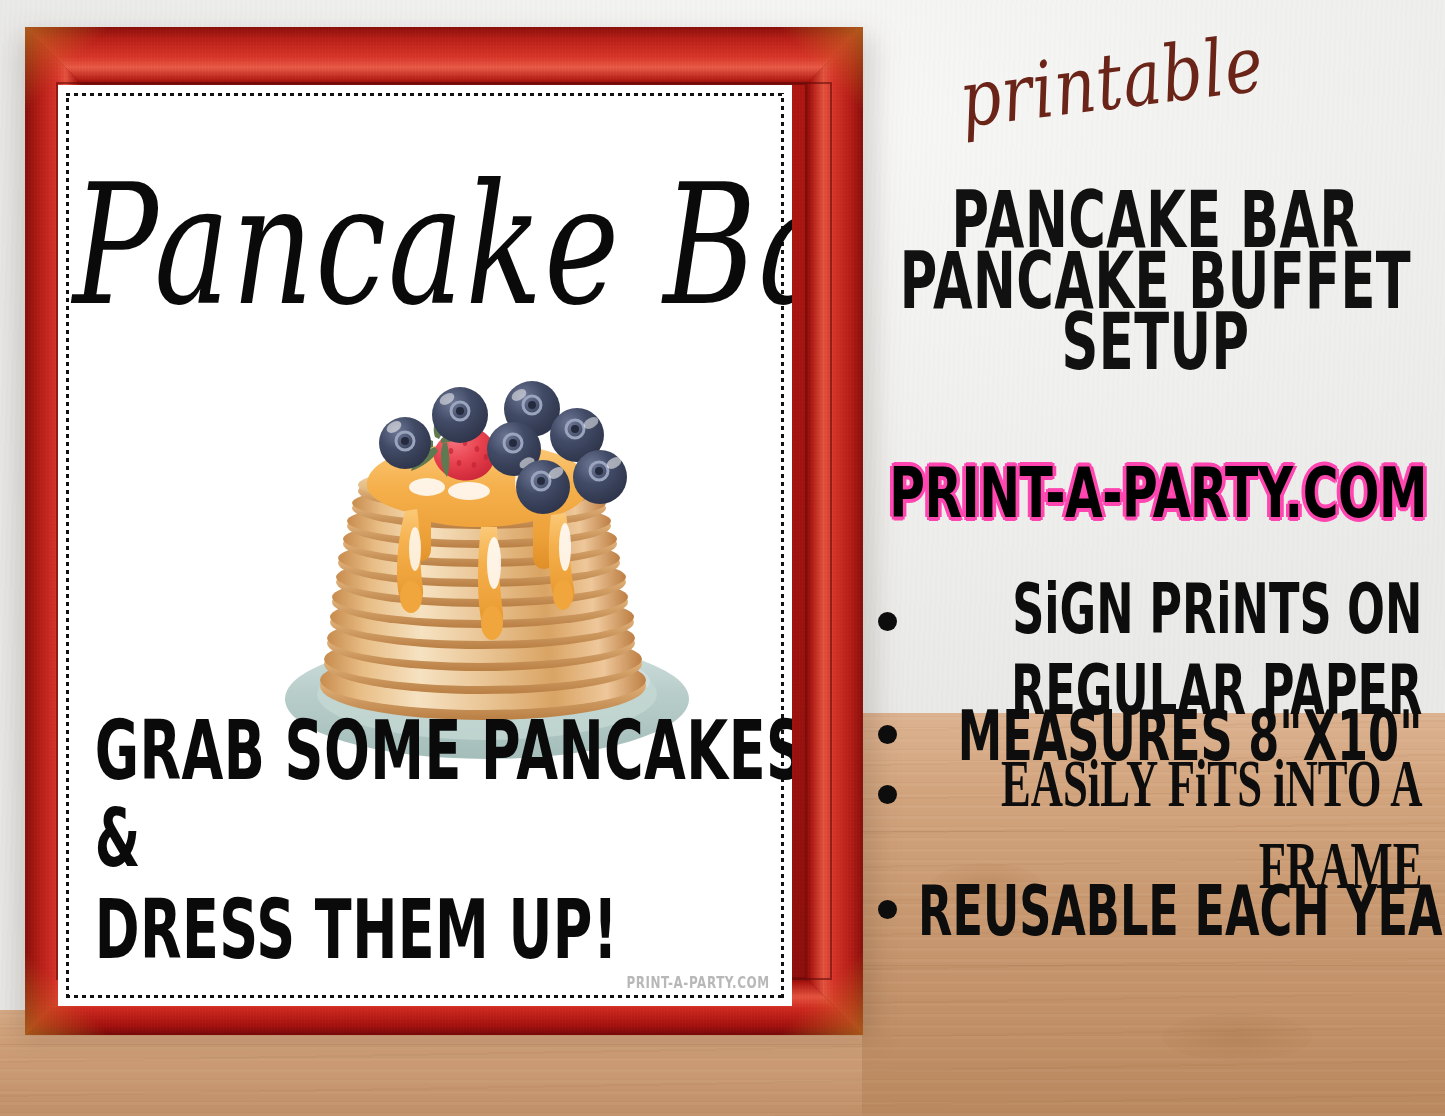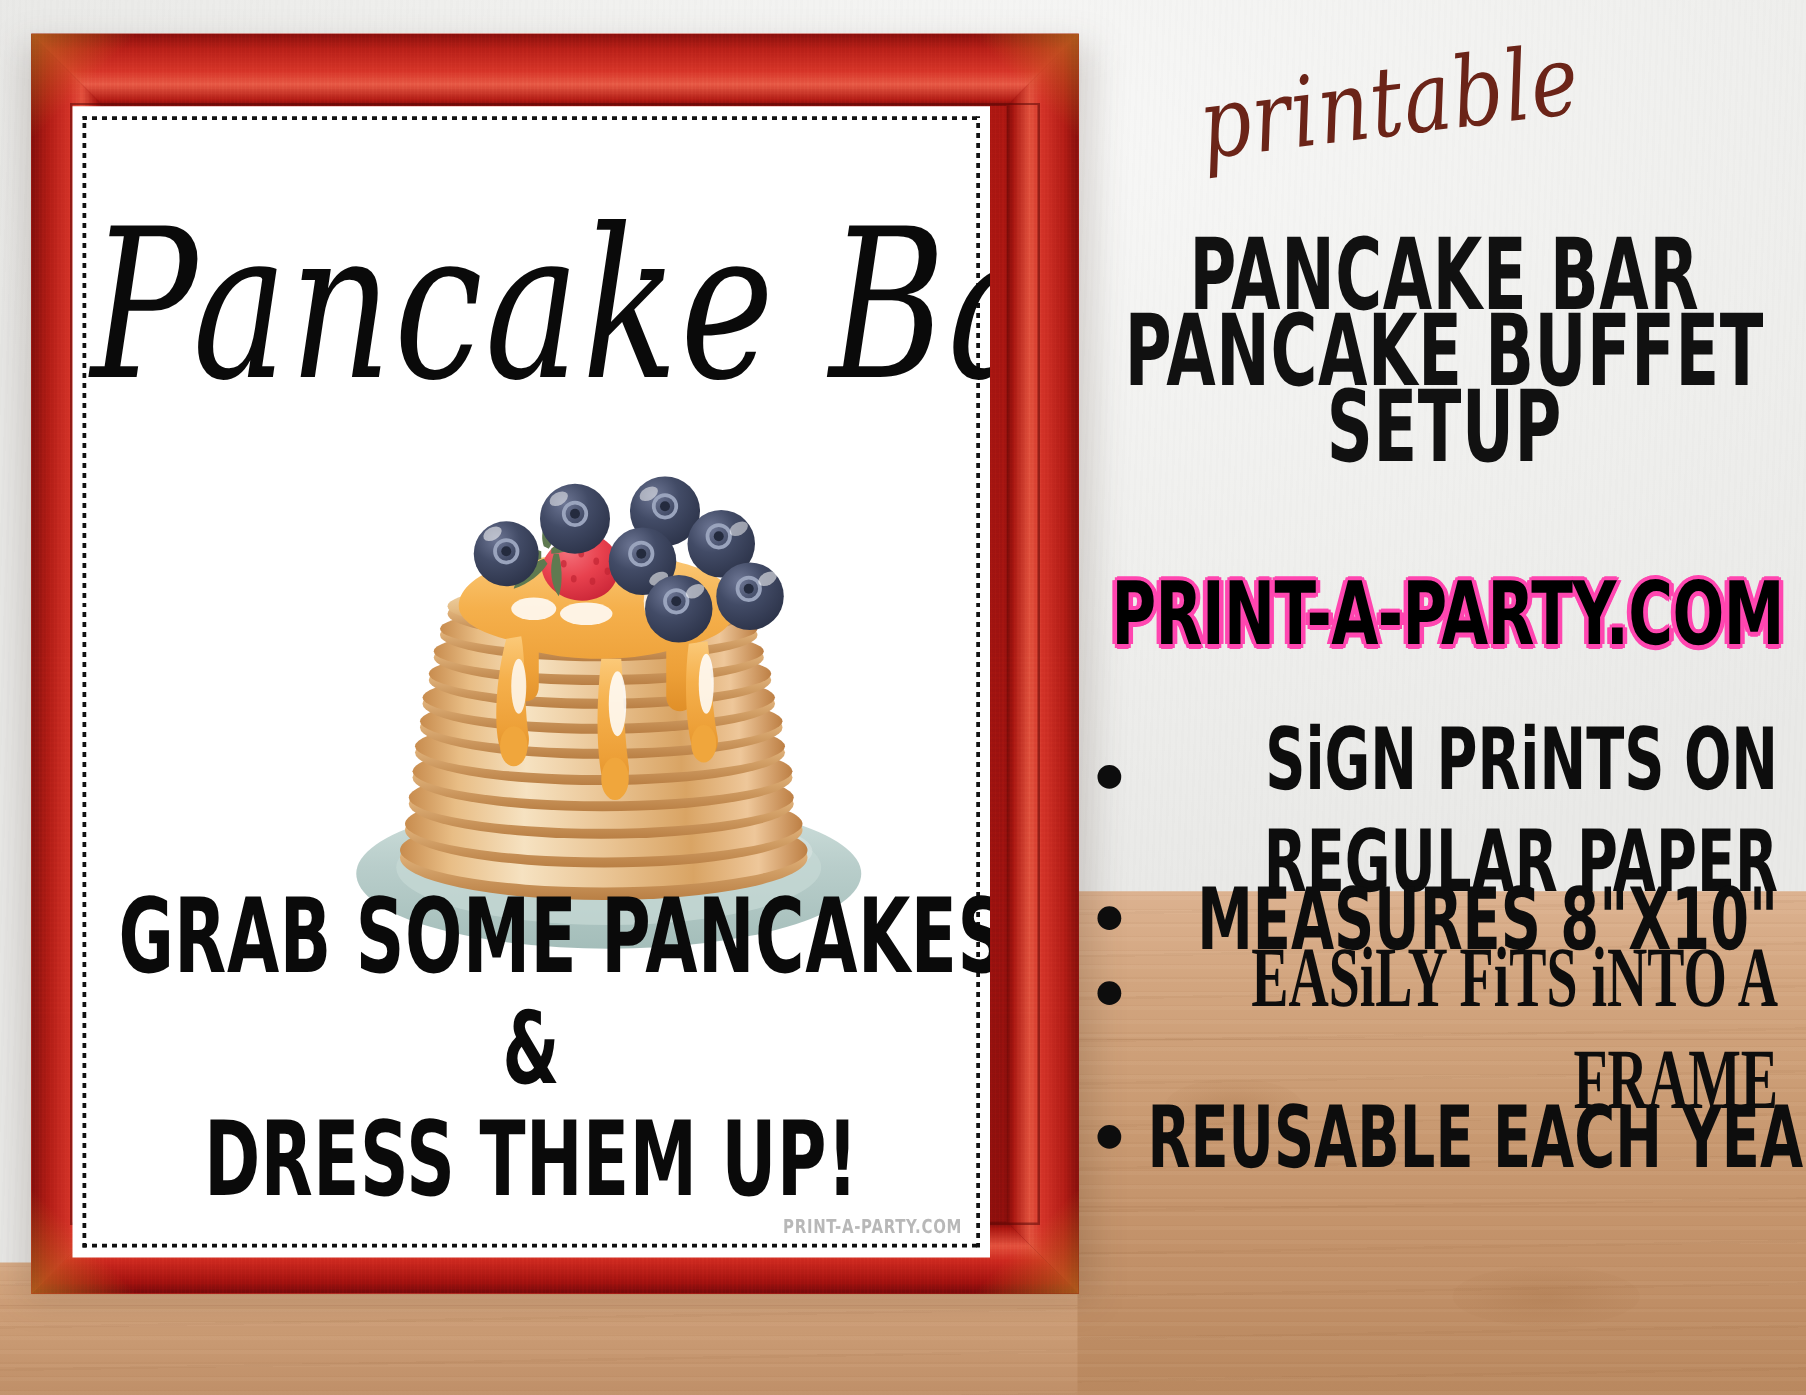--- a/index.html
+++ b/index.html
@@ -160,21 +160,20 @@
     color: #0a0a0a;
     letter-spacing: 2px;
     transform: scaleY(1.26) scaleX(0.96);
     transform-origin: 50% 50%;
     white-space: nowrap;
   }
 
   
   .sign-lines {
     position: absolute; left: 0; bottom: 46px; width: 100%;
-    text-align: center;
     color: #0a0a0a;
   }
   .sign-line {
     font-family: "DejaVu Sans", sans-serif;
     font-weight: 700;
     letter-spacing: 0.5px;
     transform: scaleY(1.38) scaleX(0.90);
     transform-origin: 50% 50%;
     white-space: nowrap;
   }

